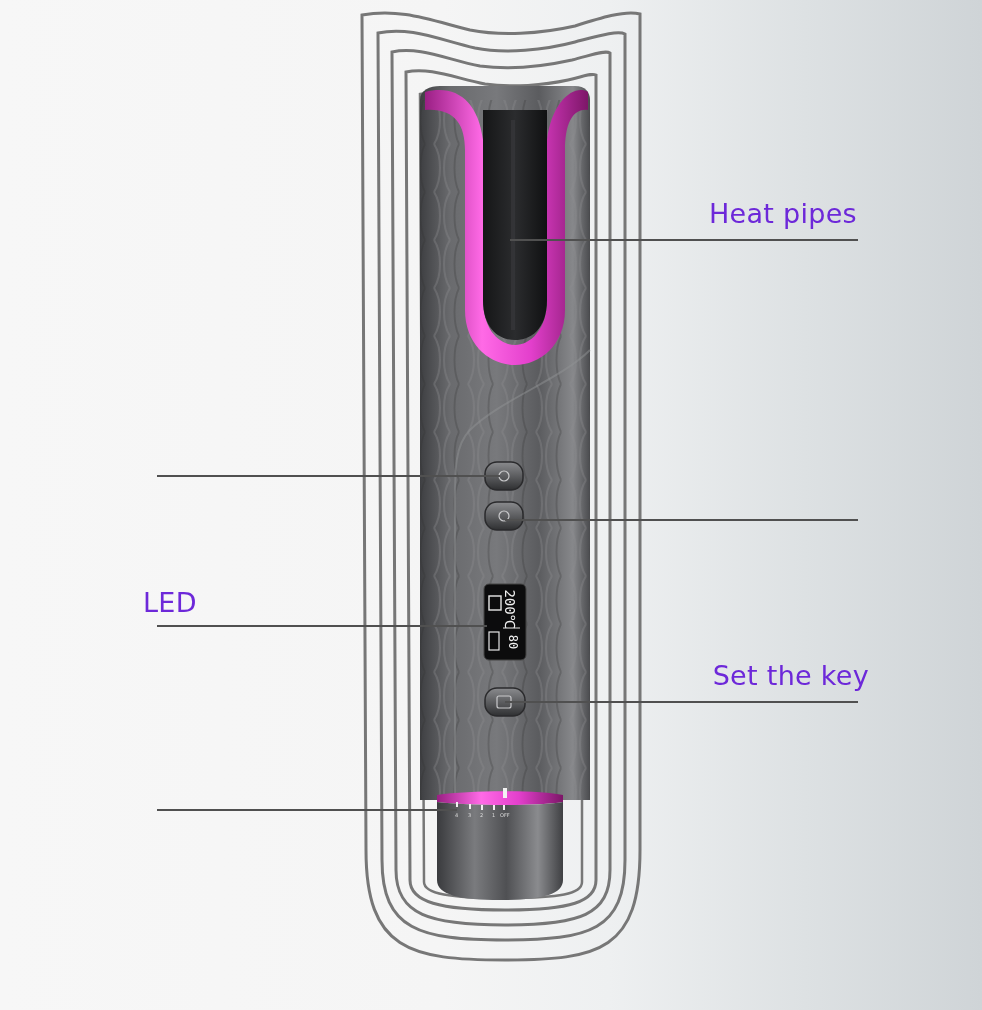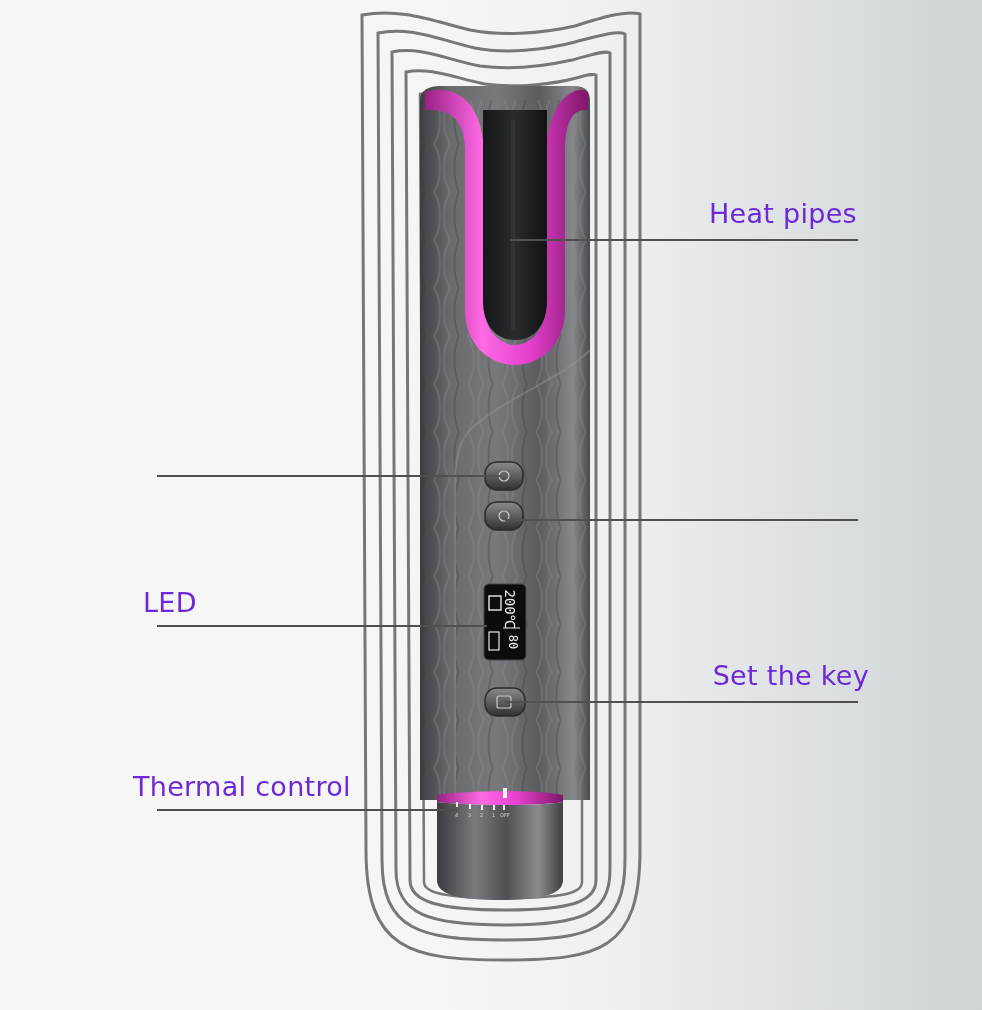--- a/index.html
+++ b/index.html
@@ -125,16 +125,15 @@
   <div class="leader" style="left:157px;top:475px;width:343px;"></div>
 
   <div class="leader" style="left:505px;top:519px;width:353px;"></div>
 
   <div class="lbl" style="left:143px;top:589px;">LED</div>
   <div class="leader" style="left:157px;top:625px;width:330px;"></div>
 
   <div class="lbl right" style="left:640px;top:662px;width:217px;margin-left:12px;">Set the key</div>
   <div class="leader" style="left:505px;top:701px;width:353px;"></div>
 
-  <div class="lbl" style="left:133px;top:773px;">Thermal control</div>
   <div class="leader" style="left:157px;top:809px;width:300px;"></div>
 
 </div>
 
 </body></html>

